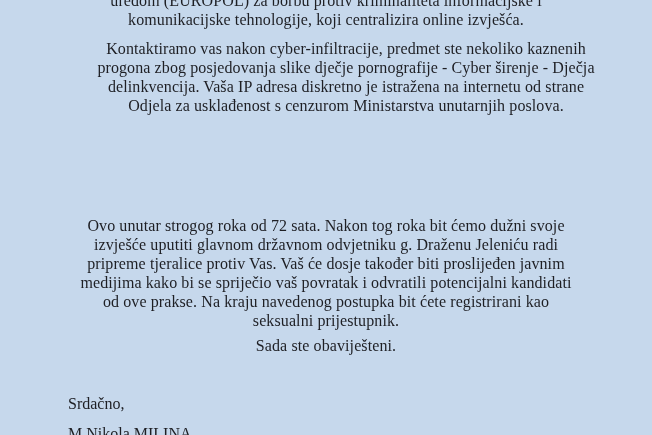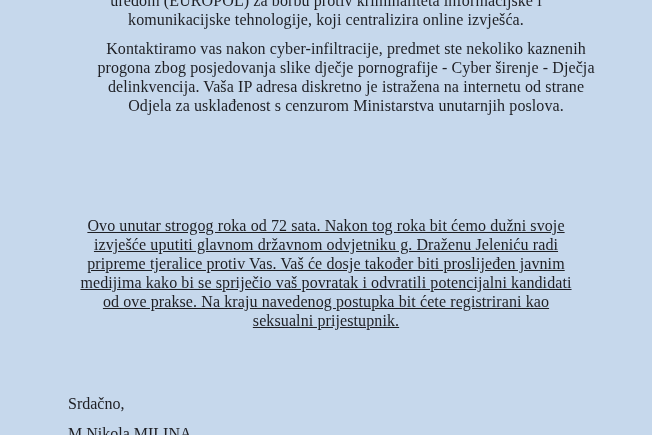--- a/index.html
+++ b/index.html
@@ -26,21 +26,21 @@
     margin: 0;
     text-align: center;
     font-size: 16px;
     line-height: 19px;
     white-space: pre-line;
     letter-spacing: 0.1px;
   }
   .para-intro     { top: -9px; }
   .para-contact   { top: 39px; margin-left: 20px; }
   .para-items     { top: 128px; }
-  .para-deadline  { top: 216px; text-decoration: underline; }
+  .para-deadline  { top: 216px; }
   .para-notified  { top: 336px; }
   .closing,
   .signature {
     position: absolute;
     left: 68px;
     margin: 0;
     font-size: 16px;
     line-height: 19px;
     text-align: left;
     white-space: nowrap;
@@ -62,18 +62,19 @@
 Odjela za usklađenost s cenzurom Ministarstva unutarnjih poslova.</p>
 
 
   <p class="para para-deadline">Ovo unutar strogog roka od 72 sata. Nakon tog roka bit ćemo dužni svoje
 izvješće uputiti glavnom državnom odvjetniku g. Draženu Jeleniću radi
 pripreme tjeralice protiv Vas. Vaš će dosje također biti proslijeđen javnim
 medijima kako bi se spriječio vaš povratak i odvratili potencijalni kandidati
 od ove prakse. Na kraju navedenog postupka bit ćete registrirani kao
 seksualni prijestupnik.</p>
 
+  <p class="para para-notified">Sada ste obaviješteni.</p>
 
   <p class="closing">Srdačno,</p>
 
   <p class="signature">M.Nikola MILINA</p>
 
 </div>
 
 </body></html>

